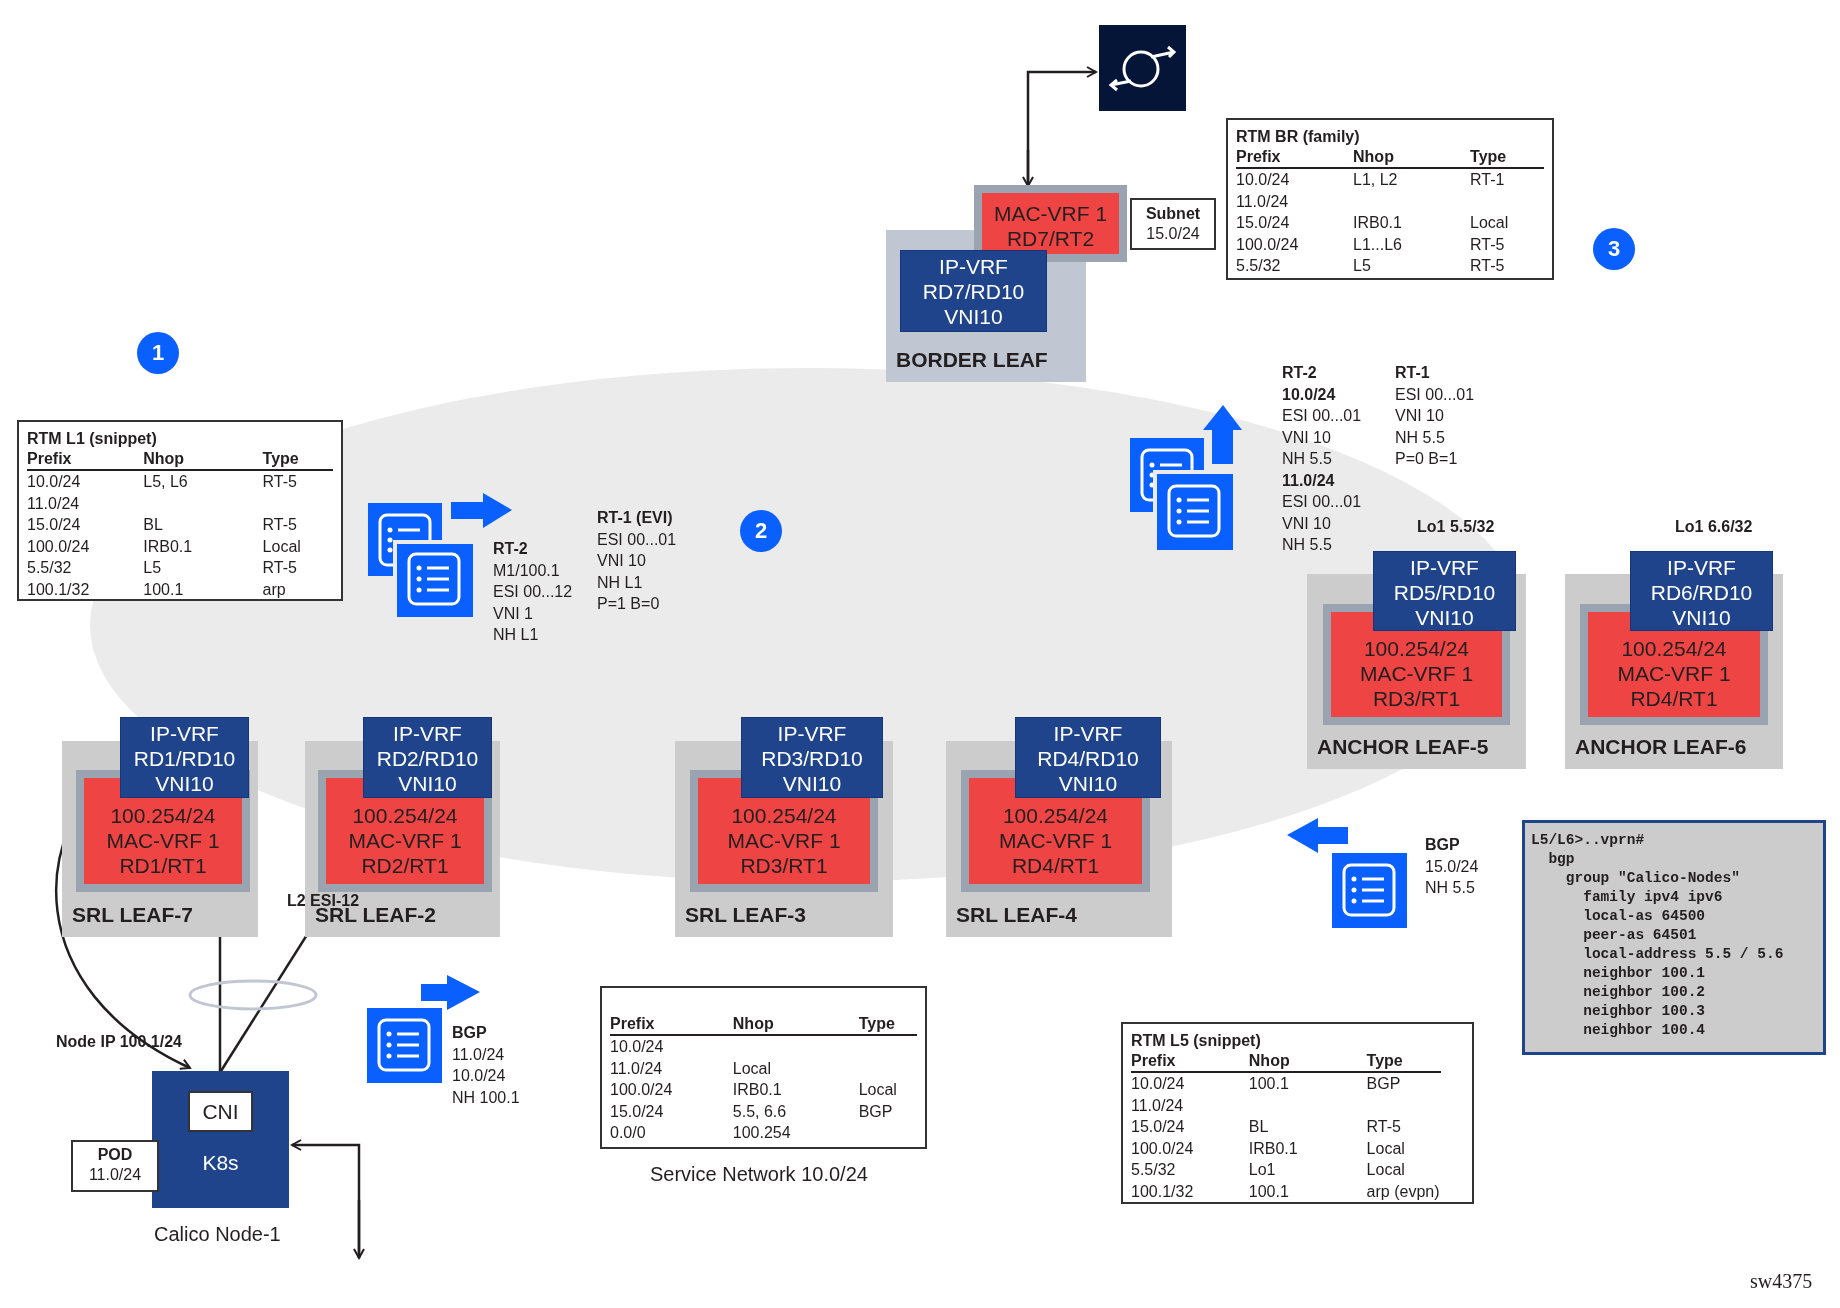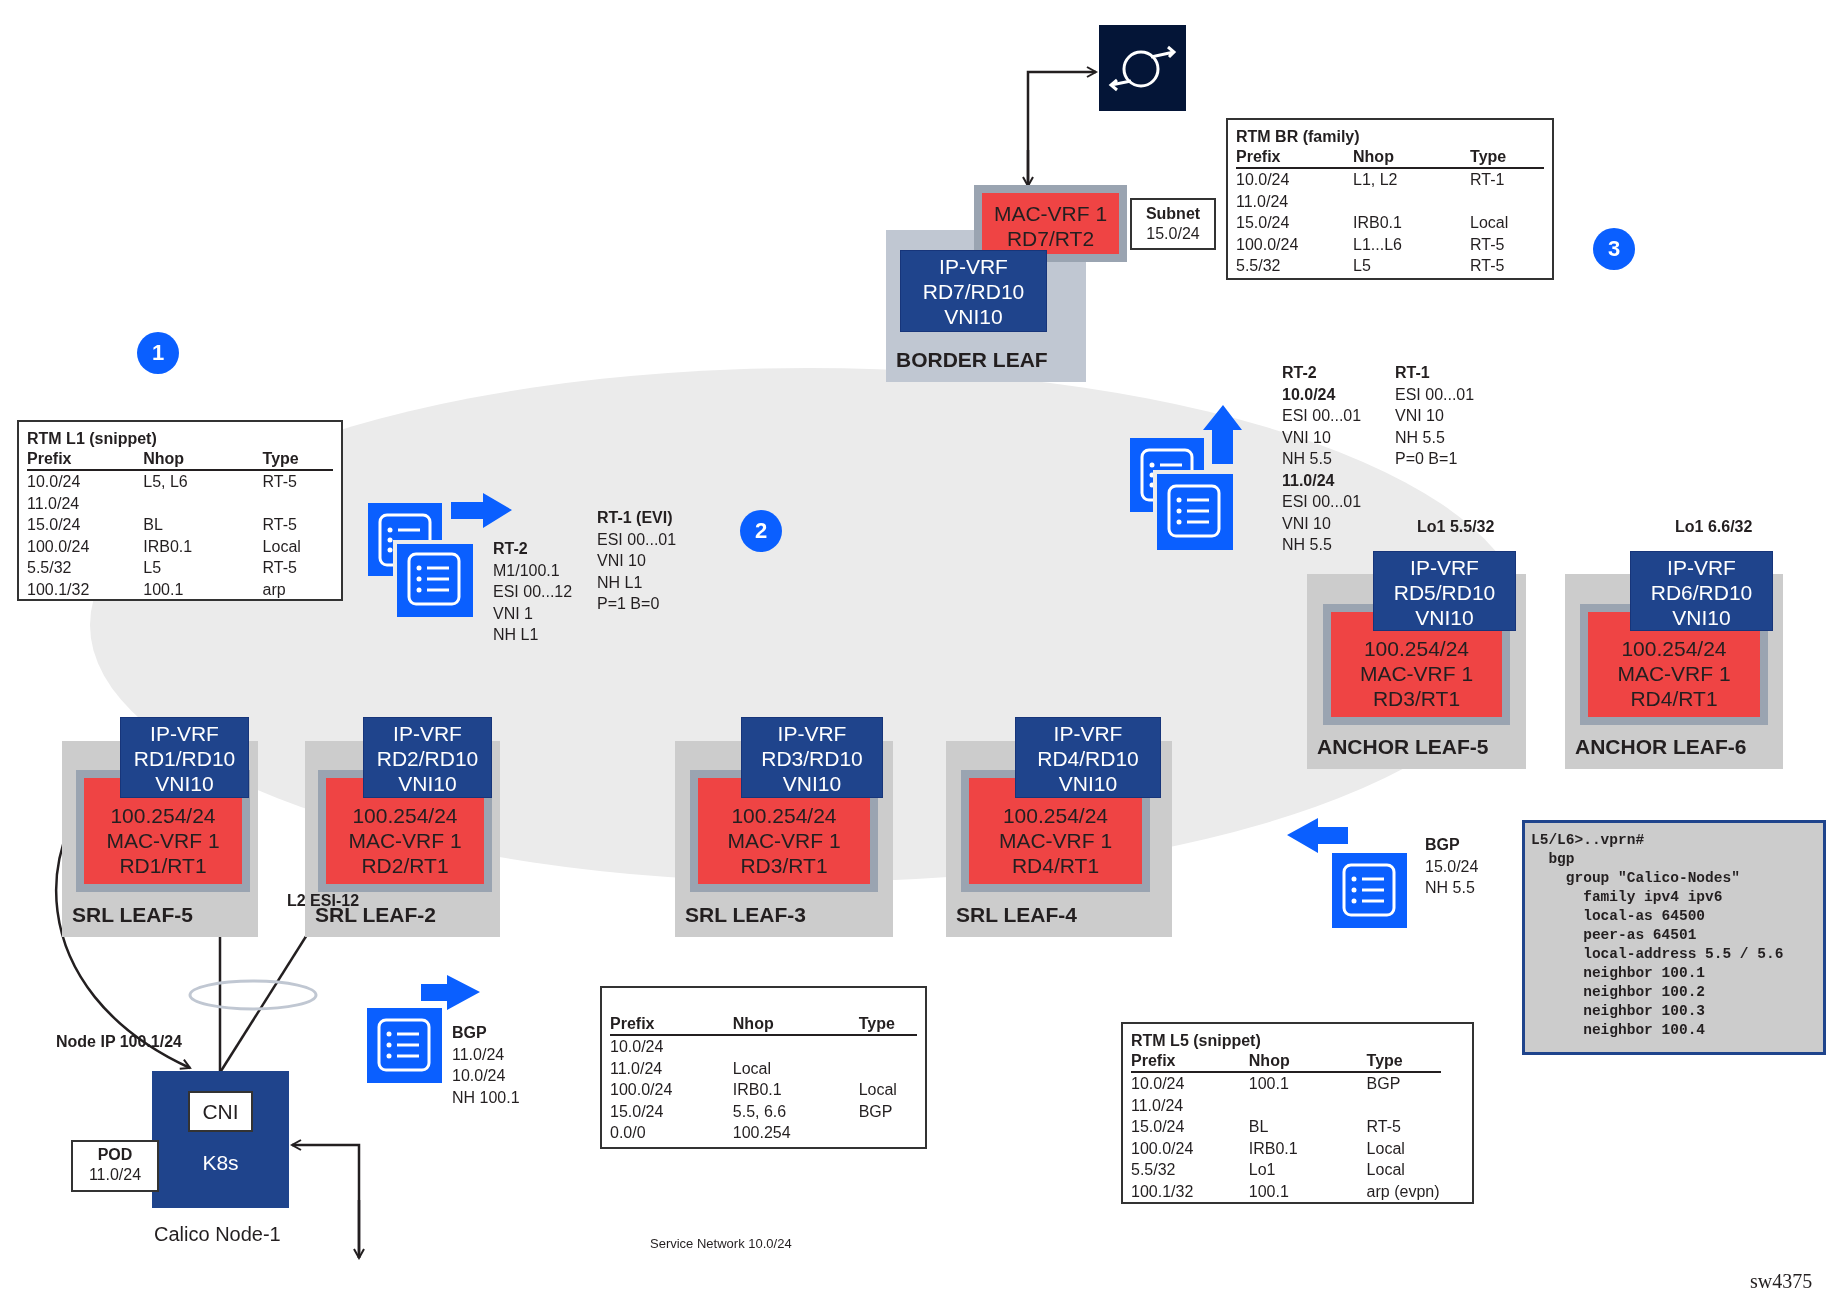--- a/index.html
+++ b/index.html
@@ -257,21 +257,21 @@
           <td>BGP</td>
         </tr>
         <tr>
           <td>0.0/0</td>
           <td>100.254</td>
           <td></td>
         </tr>
       </tbody>
   </table>
 </div>
-<div class="abs" style="left:650px;top:1236px;font-size:13px;white-space:nowrap;">Service Network 10.0/24</div>
+<div class="abs" style="left:650px;top:1163px;font-size:20px;white-space:nowrap;">Service Network 10.0/24</div>
 
 <div class="doc" style="left:368px;top:503px;width:74px;height:73px;">
   <svg width="74" height="73">
       <rect x="12" y="12" width="50" height="50" rx="7" fill="none" stroke="#fff" stroke-width="3"></rect>
   <circle cx="22" cy="27" r="2.5" fill="#fff"></circle>
       <line x1="30" y1="27" x2="52" y2="27" stroke="#fff" stroke-width="3"></line>
   <circle cx="22" cy="37" r="2.5" fill="#fff"></circle>
       <circle cx="22" cy="47" r="2.5" fill="#fff"></circle>
     </svg>
 </div>
@@ -421,21 +421,21 @@
 <div class="ipvrf" style="left:1630px;top:551px;width:143px;height:80px;">
   <div>
       <div>IP-VRF</div>
       <div>RD6/RD10</div>
       <div>VNI10</div>
     </div>
 </div>
 <div class="note b" style="left:1675px;top:516px;font-weight:bold;">Lo1 6.6/32</div>
 
 <div class="leaf" style="left:62px;top:741px;width:196px;height:196px;">
-  <div class="leaf-name">SRL LEAF-5</div>
+  <div class="leaf-name">SRL LEAF-7</div>
 </div>
 <div class="inner" style="left:76px;top:770px;width:174px;height:122px;">
   <div class="lines">
       <div>IRB0.1 100.254/24</div>
       <div>MAC-VRF 1</div>
       <div>RD1/RT1</div>
     </div>
 </div>
 <div class="ipvrf" style="left:120px;top:717px;width:129px;height:81px;">
   <div>

